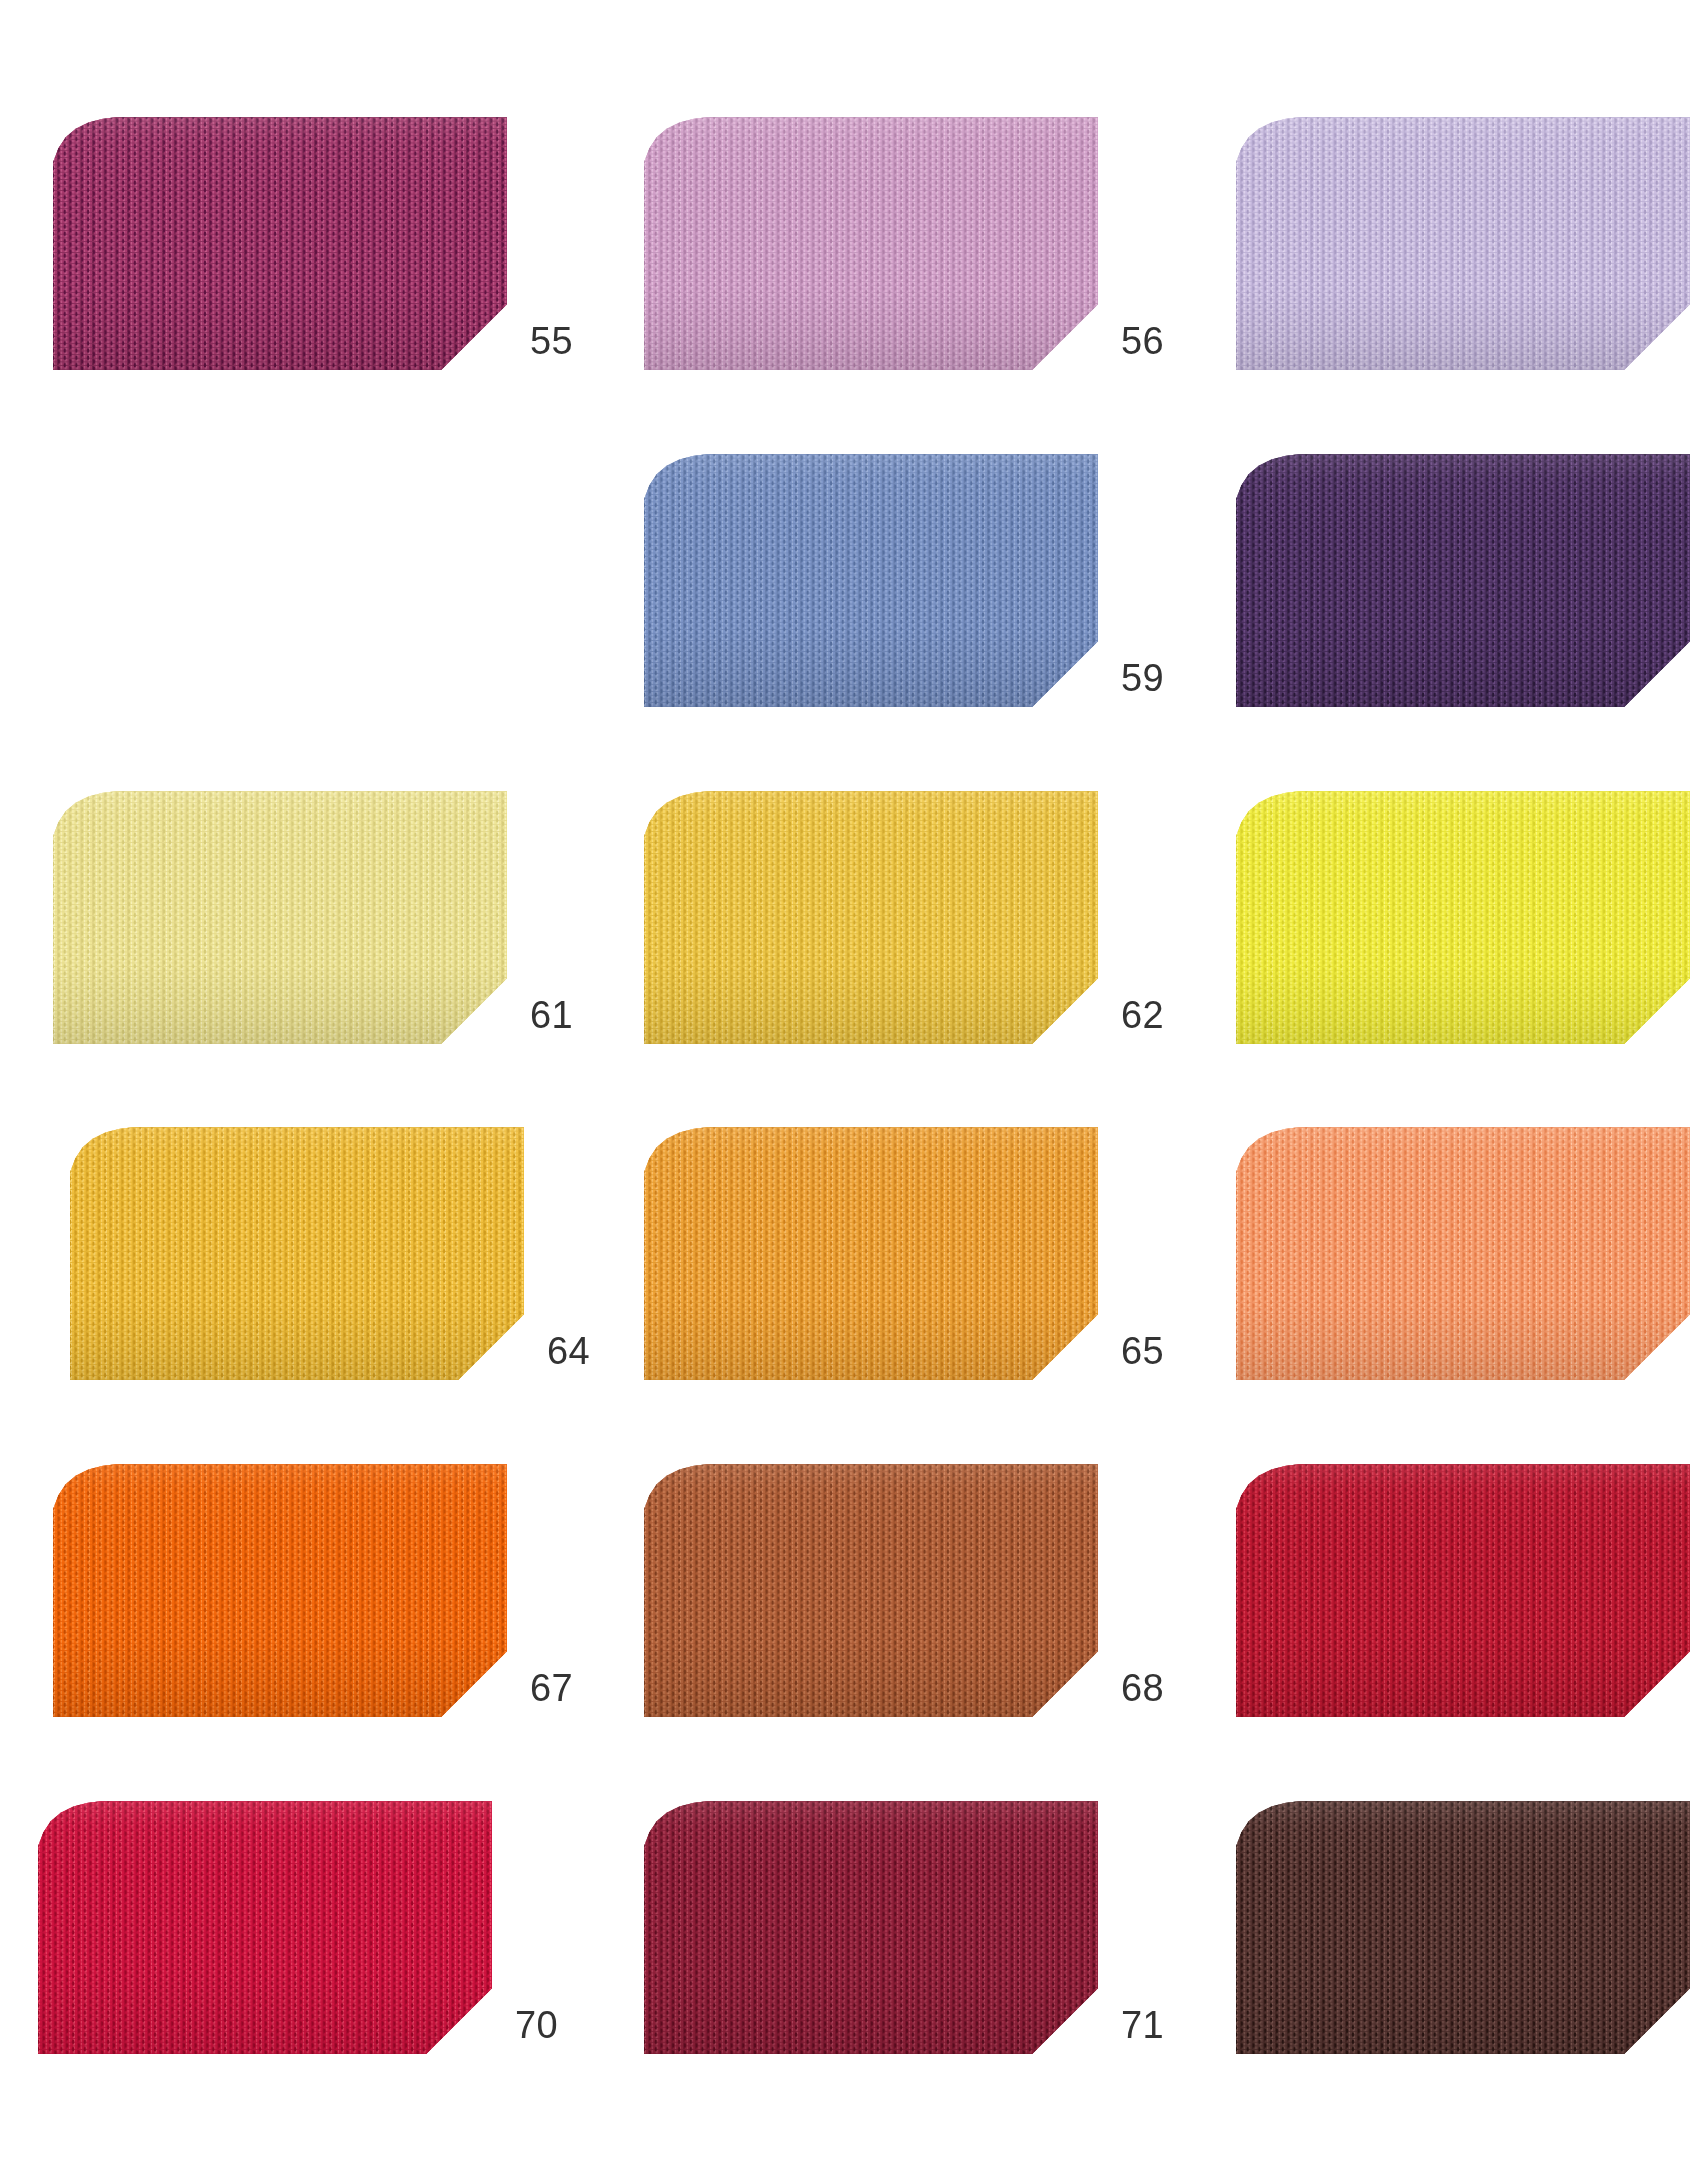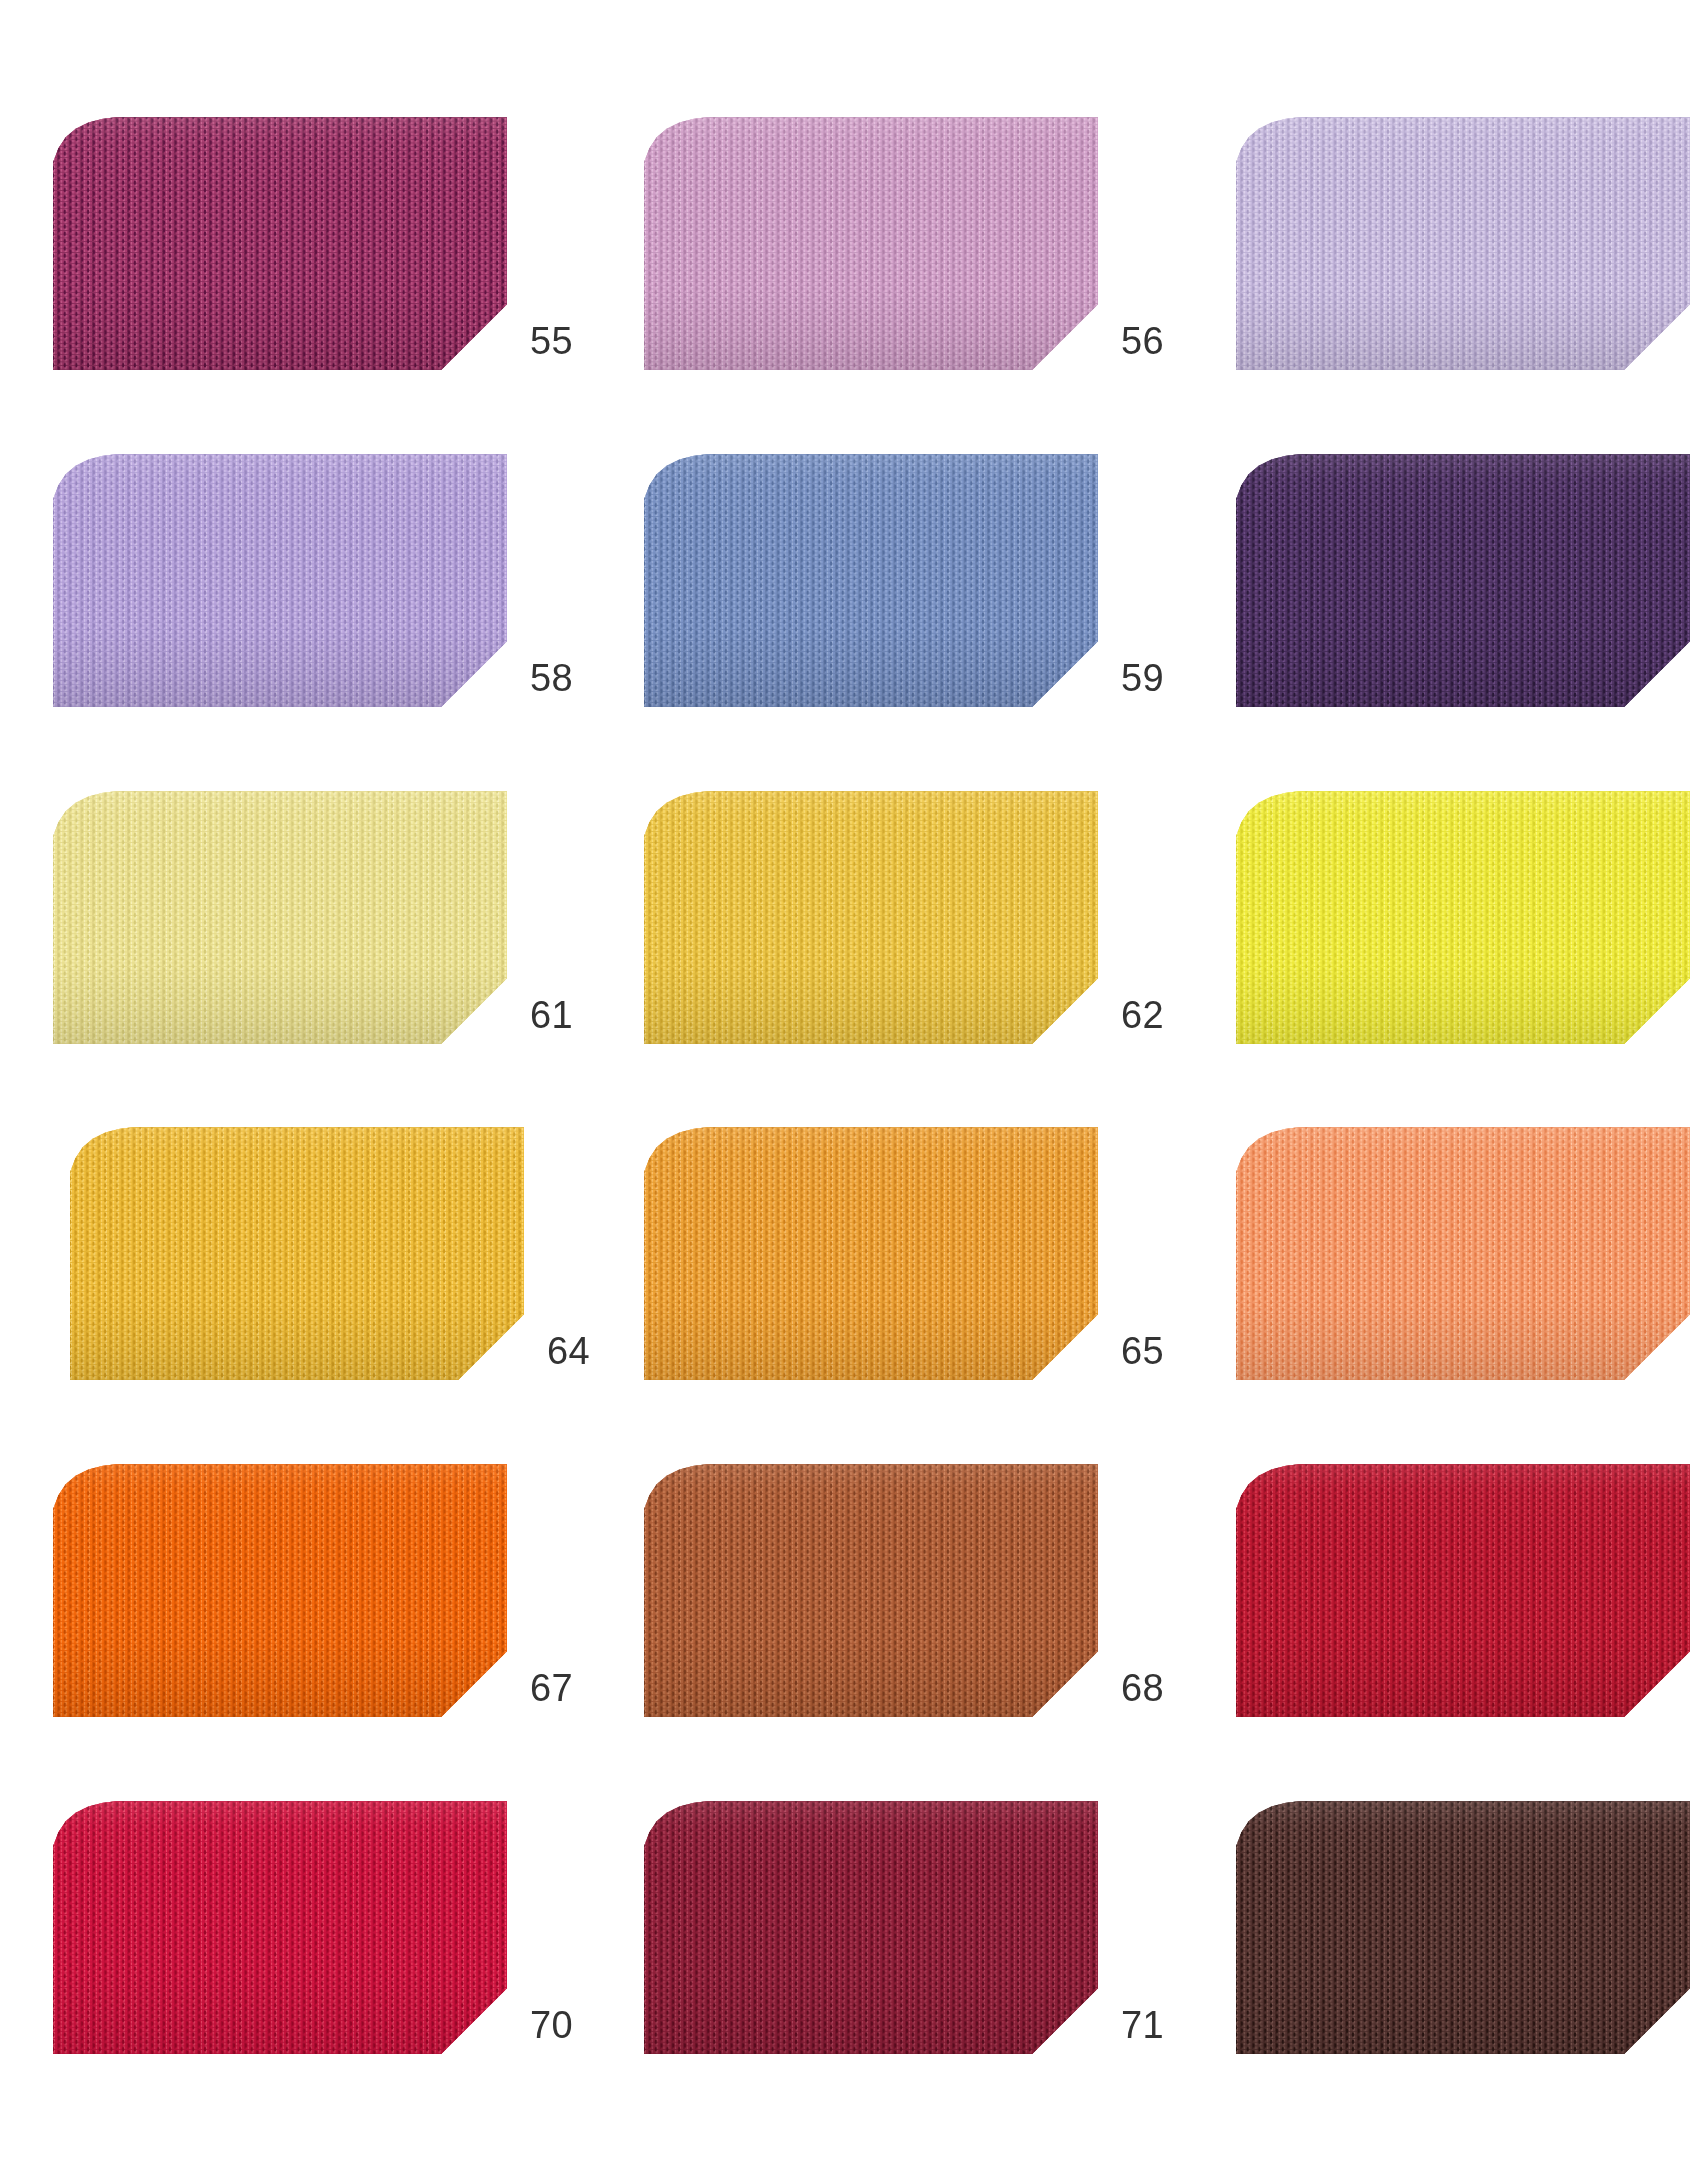--- a/index.html
+++ b/index.html
@@ -149,27 +149,20 @@
       </div>
       <div class="swatch-label">56</div>
     </div>
     <div class="swatch-cell" style="left: 1236px; top: 88px;">
       <div class="swatch-chip">
         <div class="swatch-texture" style="--base: #CFC2E4; --hole: #A99CC4; --hi: #E2D8F0; --lo: #B8AAD2; --lo2: #BEB2D6;"></div>
         <div class="swatch-shade"></div>
       </div>
       <div class="swatch-label">57</div>
     </div>
-    <div class="swatch-cell" style="left: 53px; top: 425px;">
-      <div class="swatch-chip">
-        <div class="swatch-texture" style="--base: #BCA8DF; --hole: #9583BE; --hi: #D3C4EC; --lo: #A391CC; --lo2: #AC9AD2;"></div>
-        <div class="swatch-shade"></div>
-      </div>
-      <div class="swatch-label">58</div>
-    </div>
     <div class="swatch-cell" style="left: 644px; top: 425px; padding-left: 32px;">
       <div class="swatch-chip">
         <div class="swatch-texture" style="--base: #7E96C8; --hole: #566F9F; --hi: #9AAFD9; --lo: #6A81B0; --lo2: #7189BA;"></div>
         <div class="swatch-shade"></div>
       </div>
       <div class="swatch-label">59</div>
     </div>
     <div class="swatch-cell" style="left: 1236px; top: 425px;">
       <div class="swatch-chip">
         <div class="swatch-texture" style="--base: #55386B; --hole: #2C1A3C; --hi: #73518C; --lo: #3E2850; --lo2: #462D5A;"></div>
@@ -233,21 +226,21 @@
       </div>
       <div class="swatch-label">68</div>
     </div>
     <div class="swatch-cell" style="left: 1236px; top: 1435px;">
       <div class="swatch-chip">
         <div class="swatch-texture" style="--base: #C21A33; --hole: #8C0A1E; --hi: #DC4056; --lo: #A81229; --lo2: #B3152E;"></div>
         <div class="swatch-shade"></div>
       </div>
       <div class="swatch-label">69</div>
     </div>
-    <div class="swatch-cell" style="left: 53px; top: 1772px;">
+    <div class="swatch-cell" style="left: 38px; top: 1772px;">
       <div class="swatch-chip">
         <div class="swatch-texture" style="--base: #D31440; --hole: #9C0628; --hi: #E84566; --lo: #B80D35; --lo2: #C4103B;"></div>
         <div class="swatch-shade"></div>
       </div>
       <div class="swatch-label">70</div>
     </div>
     <div class="swatch-cell" style="left: 644px; top: 1772px;">
       <div class="swatch-chip">
         <div class="swatch-texture" style="--base: #94223C; --hole: #5F0C20; --hi: #B2435B; --lo: #7C172F; --lo2: #861C35;"></div>
         <div class="swatch-shade"></div>

